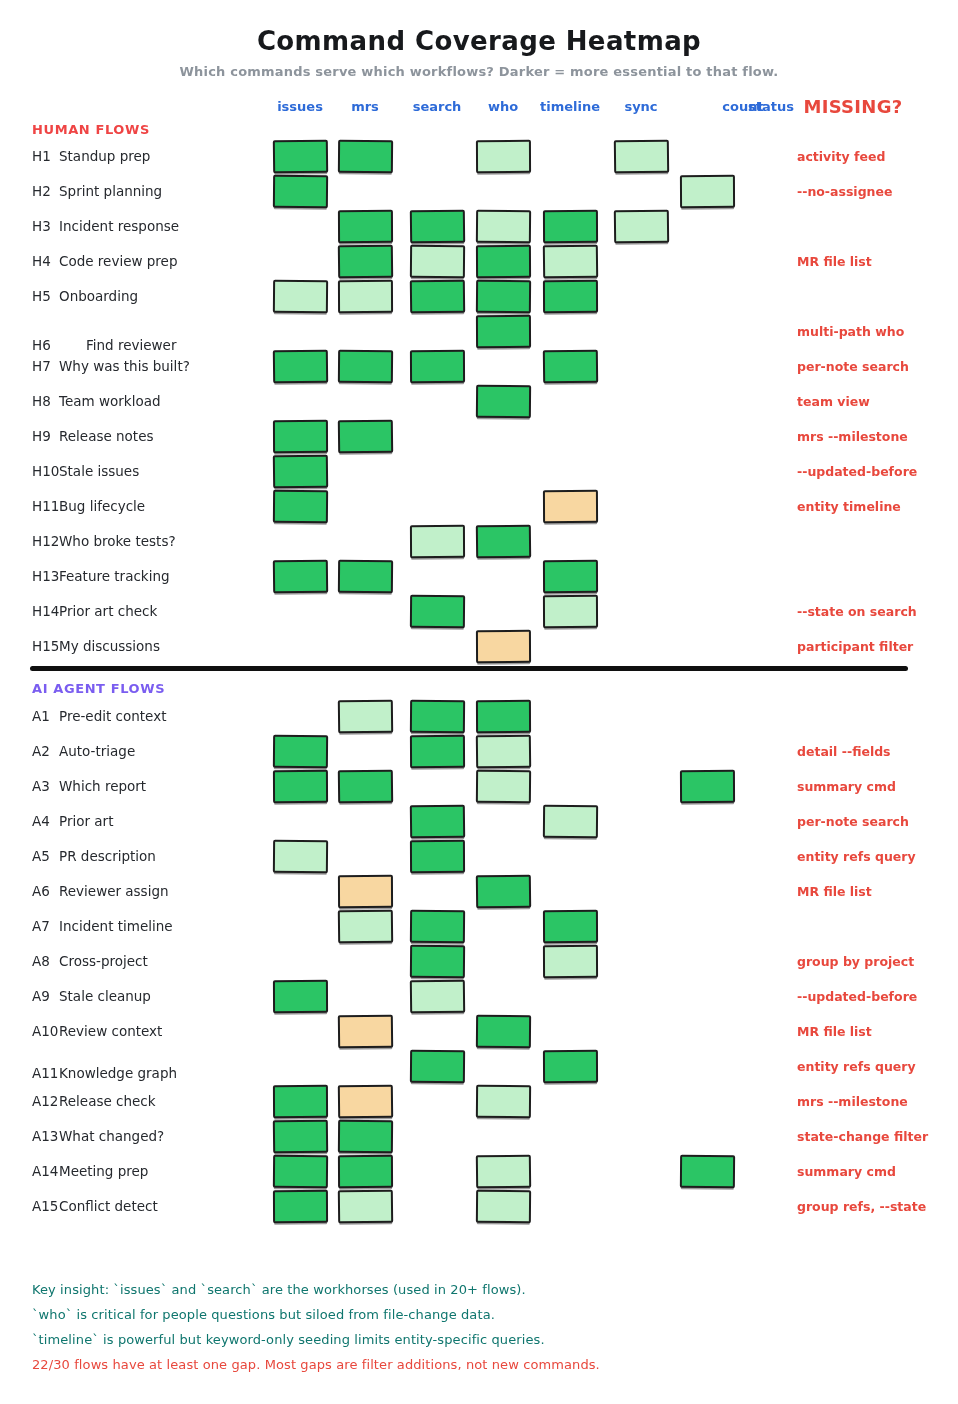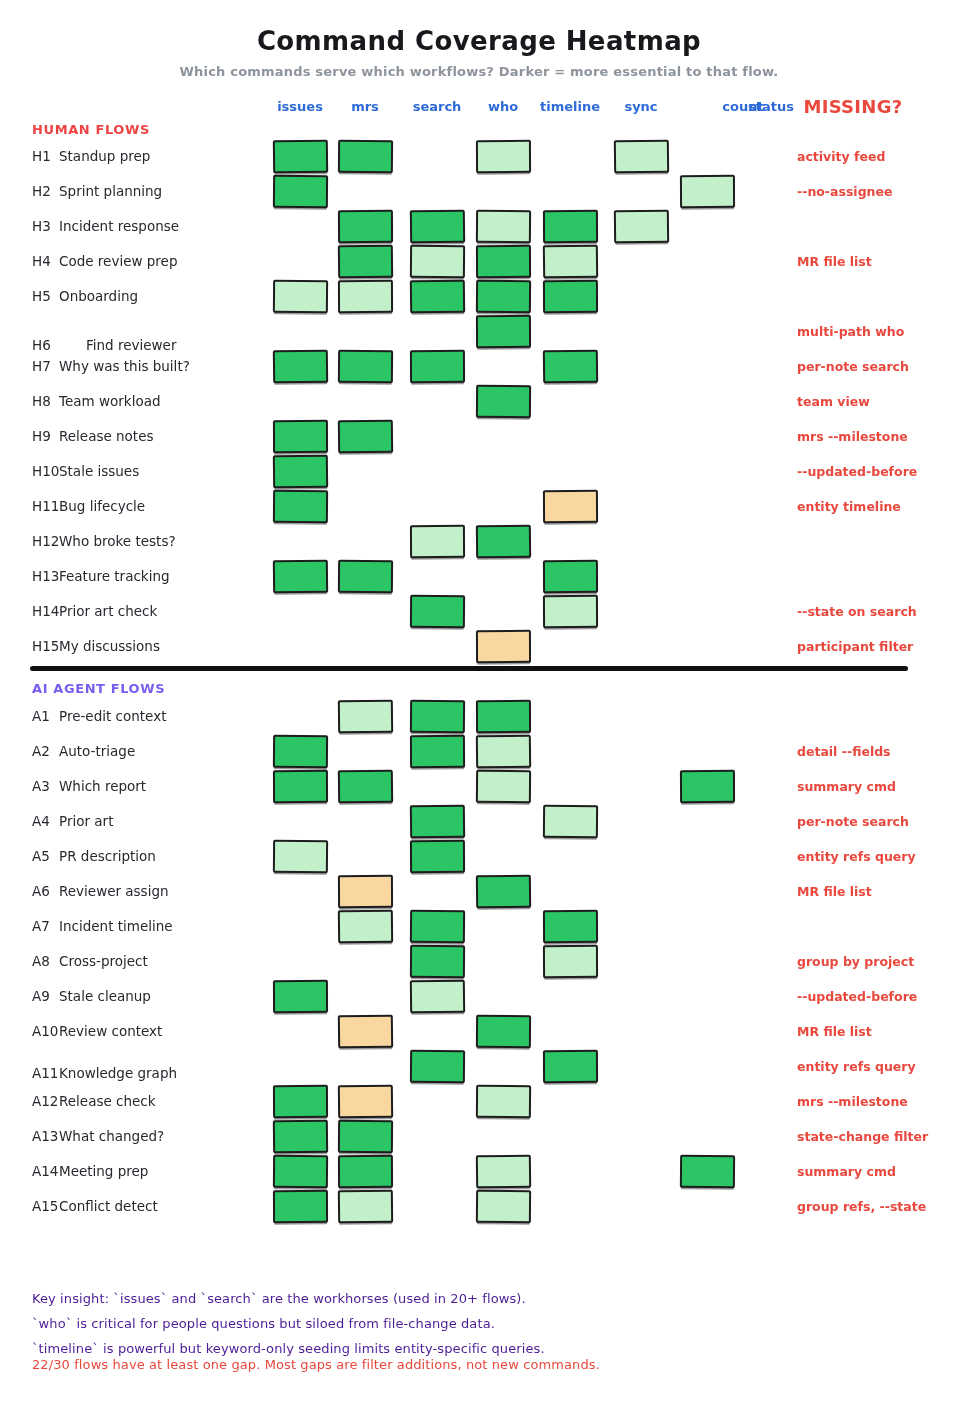--- a/index.html
+++ b/index.html
@@ -38,21 +38,21 @@
 
   .legend{position:absolute;left:32px;top:1238px;height:28px;display:flex;
         align-items:center;font-size:13px;color:#26292e;white-space:nowrap;}
   .legend-label{margin-right:14px;}
   .legend-item{display:flex;align-items:center;margin-right:30px;}
   .legend-swatch{width:21px;height:25px;box-sizing:border-box;border:2.5px solid #1d1d1d;
         border-radius:2px;margin-right:7px;}
   .gap-note{color:#e8483d;font-weight:700;margin-left:4px;}
 
   .note{position:absolute;left:32px;font-size:13px;white-space:nowrap;letter-spacing:0.1px;}
-  .note-dark{color:#4c1d95;margin-top:9px;}
+  .note-dark{color:#0f766e;}
   .note-red{color:#e8483d;}
 </style>
 </head>
 <body>
 
 <div id="page">
   <div class="title">Command Coverage Heatmap</div>
   <div class="subtitle">Which commands serve which workflows? Darker = more essential to that flow.</div>
 
   <div id="headers">

